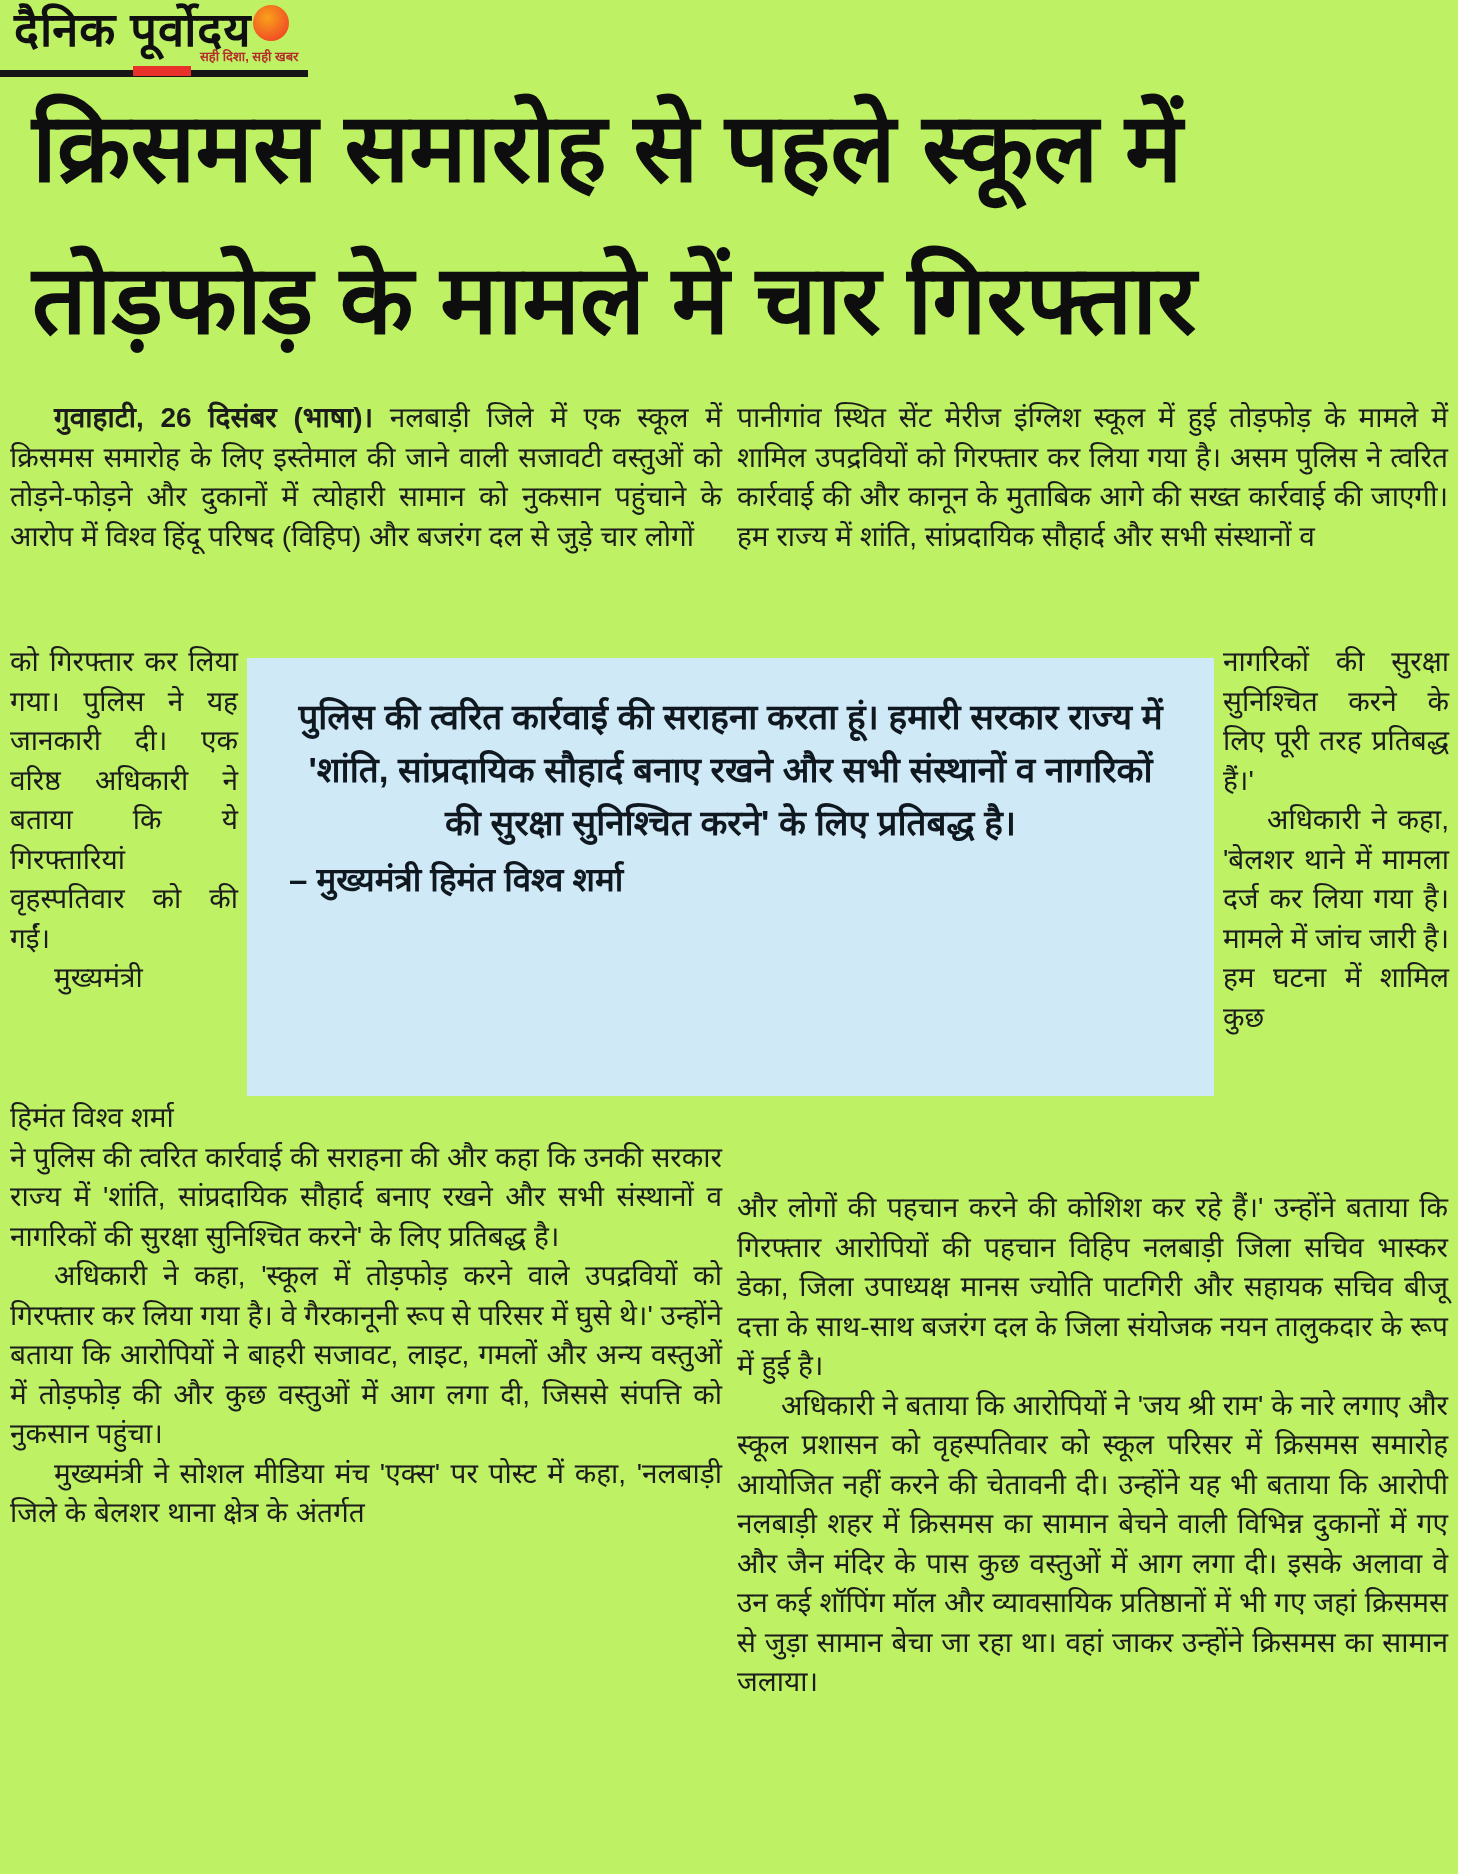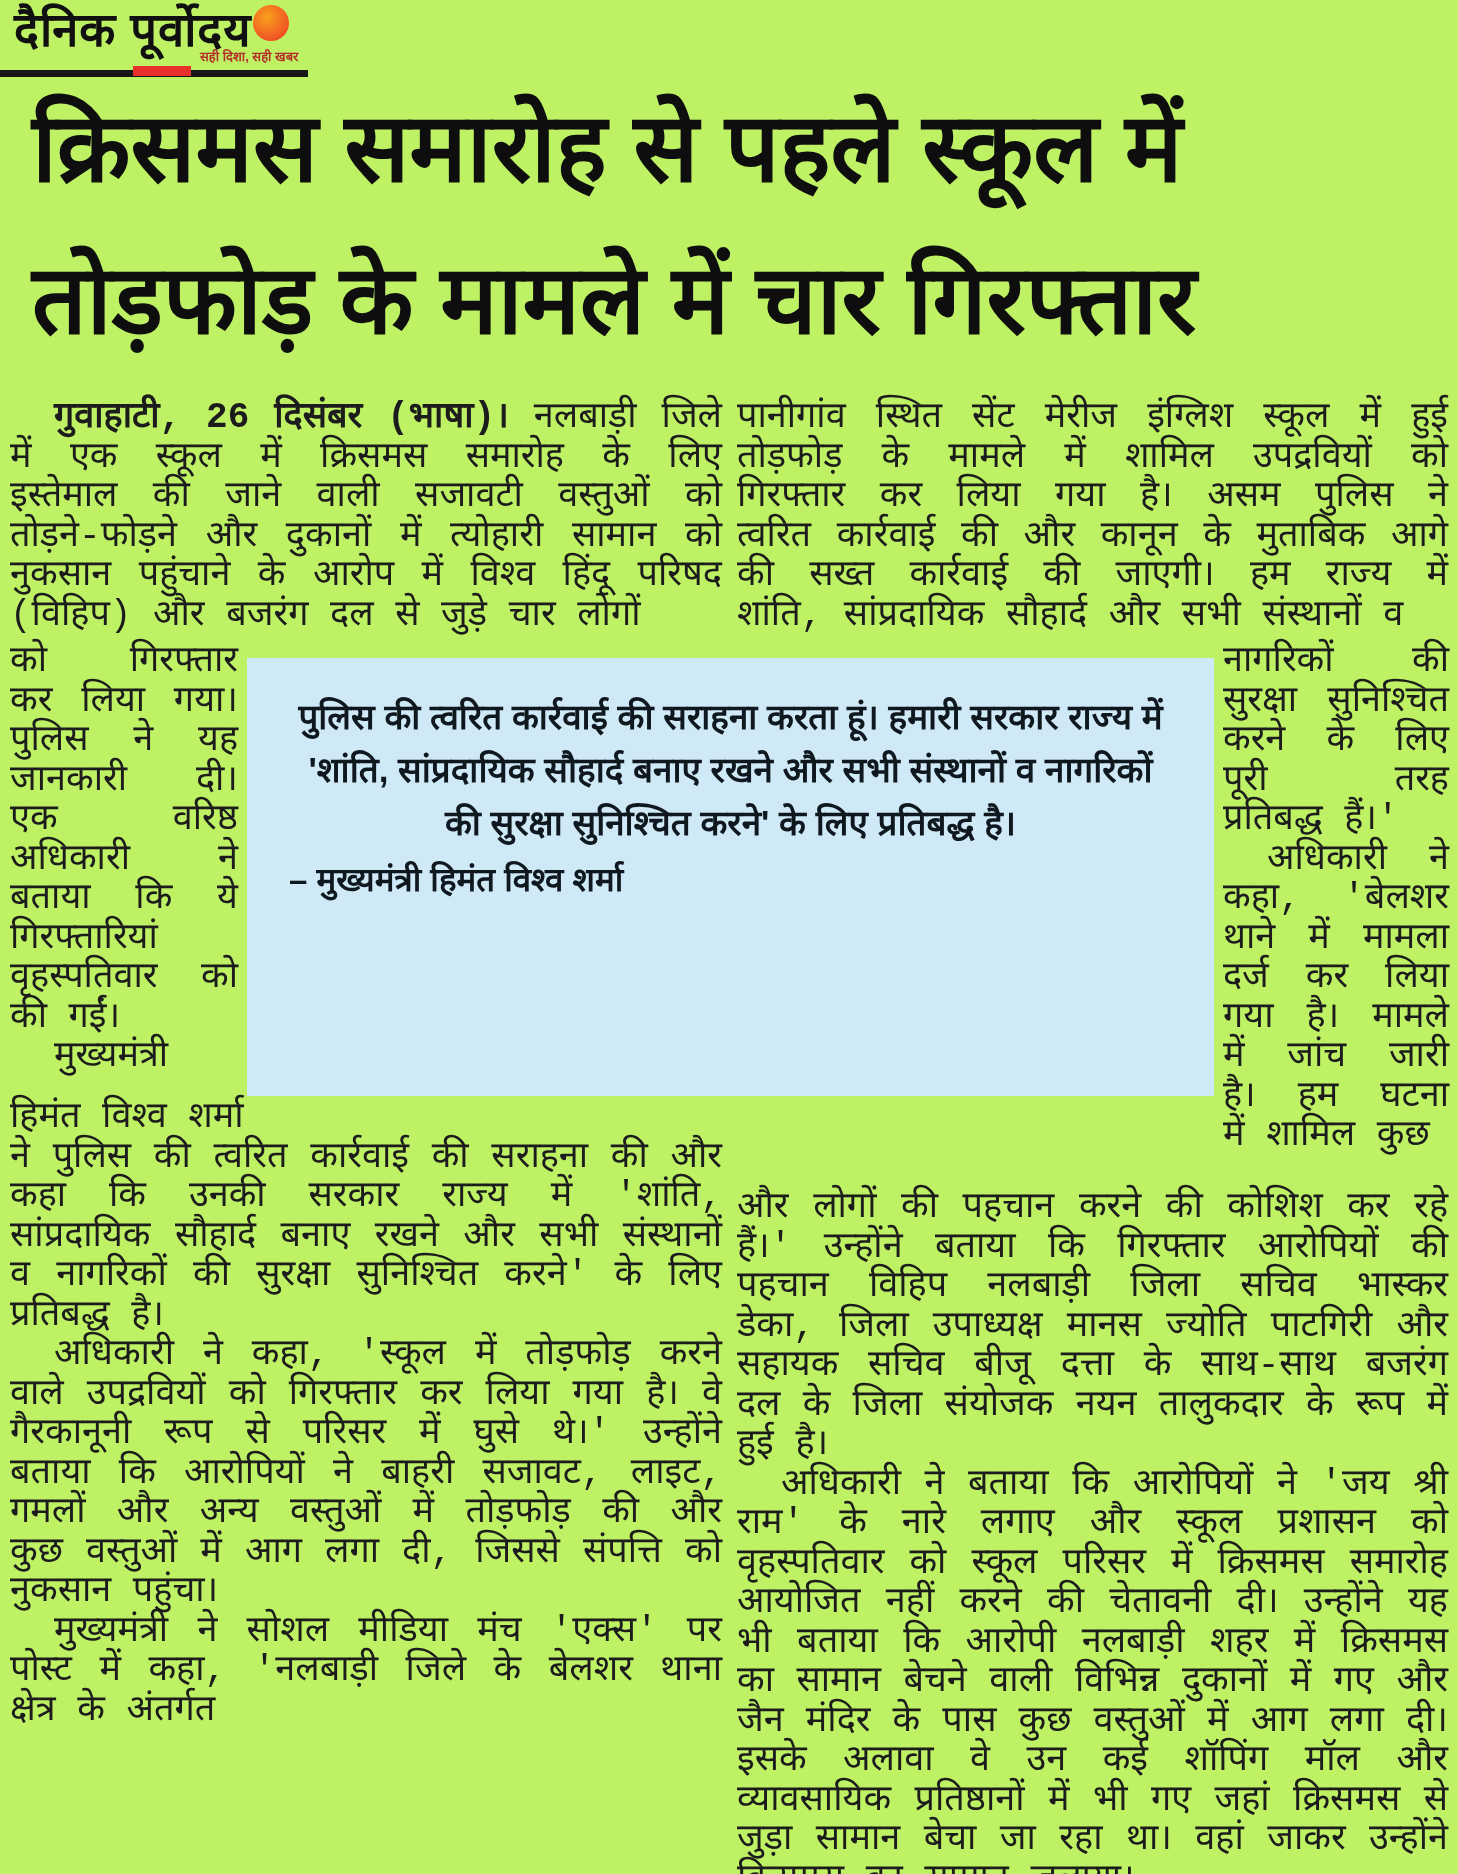--- a/index.html
+++ b/index.html
@@ -33,21 +33,21 @@
   .red-banner{position:absolute;left:133px;top:66px;width:58px;height:10px;background:#e8312a;z-index:3;}
   
   .headline-line{
     position:absolute;left:32px;width:1420px;margin:0;
     font-size:96px;line-height:1.0;font-weight:700;color:#0e0e0e;
     white-space:nowrap;letter-spacing:0px;
   }
   .hl1{top:100px;}
   .hl2{top:252px;}
   
-  .tblock{position:absolute;font-size:36px;line-height:39.5px;text-align:justify;color:#1c1c1c;font-family:Liberation Mono, monospace;}
+  .tblock{position:absolute;font-size:28px;line-height:39.5px;text-align:justify;color:#1c1c1c;}
   .tblock p{margin:0;}
   .indent{text-indent:44px;}
   .bold{font-weight:700;}
   .lead-line{margin:0;}
   .blockA{left:10px;top:398px;width:712px;}
   .blockB{left:737px;top:398px;width:711px;}
   .blockC{left:10px;top:642px;width:228px;}
   .blockD{left:1223px;top:642px;width:226px;}
   .blockE{left:10px;top:1098px;width:712px;}
   .blockF{left:737px;top:1188px;width:711px;}

